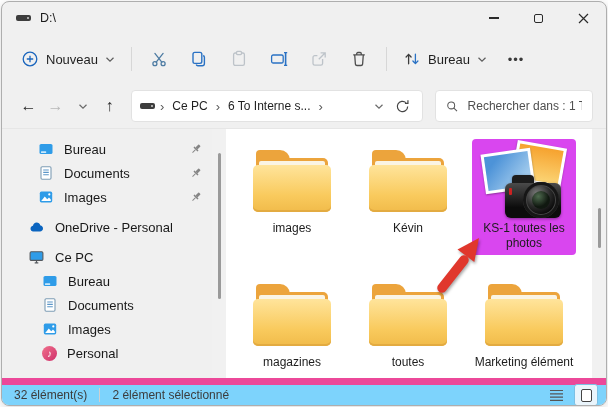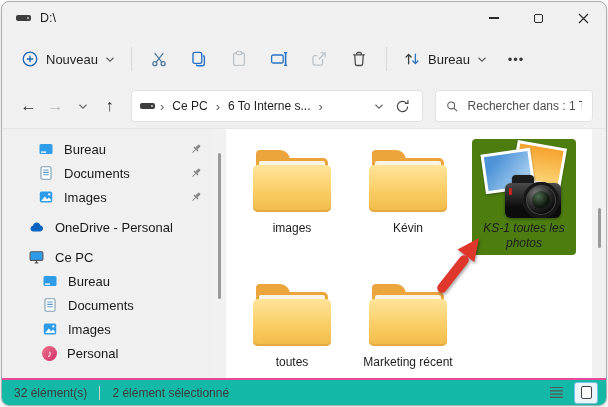--- a/index.html
+++ b/index.html
@@ -52,21 +52,21 @@
   .indent-root { padding-left:26px; }
   .indent-child { padding-left:40px; }
   .pin { margin-left:auto; margin-right:10px; display:flex; }
   .gap6 { height:6px; }
   .scroll-col { width:14px; flex:0 0 14px; background:#f1f1f1; position:relative; }
   .scroll-thumb { position:absolute; left:50%; width:3px; margin-left:-1.5px; background:#9a9a9a; border-radius:2px; }
 
   .content { flex:1; background:#fff; position:relative; overflow:hidden; }
   .tiles { display:grid; grid-template-columns:repeat(3,104px); gap:18px 12px; padding:10px 0 0 14px; }
   .tile { display:flex; flex-direction:column; align-items:center; padding:4px 2px; border-radius:4px; }
-  .tile.selected { background:#4d7c0f;font-style:italic; }
+  .tile.selected { background:#d946ef; }
   .icon-box { height:76px; display:flex; align-items:center; justify-content:center; }
   .tile-label { margin-top:2px; font-size:12px; line-height:15px; color:#1d1d1d; text-align:center; max-width:100px; }
 
   
   .folder { width:78px; height:62px; position:relative; }
   .f-tab   { position:absolute; left:3px; top:0; width:34px; height:15px; background:#ecA43c; border-radius:4px 10px 0 0; }
   .f-back  { position:absolute; left:3px; top:8px; right:3px; height:17px; background:#eca43c; border-radius:0 5px 0 0; }
   .f-sheet { position:absolute; left:6px; top:11px; right:6px; height:12px; background:#faf4e4; border-radius:2px; }
   .f-front { position:absolute; left:0; right:0; top:15px; bottom:0; border-radius:5px;
              background:linear-gradient(180deg,#ffe49b 0%,#f9ca5d 65%,#f1bb4a 100%);
@@ -87,21 +87,21 @@
   .cam-lens { position:absolute; right:2px; top:8px; width:36px; height:36px; border-radius:50%;
               background:radial-gradient(circle at 38% 32%, #7a7a7a 0%, #2a2a2a 40%, #000 72%);
               box-shadow:inset 0 0 0 3px #161616, inset 0 0 0 4px #454545; }
   .cam-lens::after { content:""; position:absolute; left:9px; top:9px; width:18px; height:18px; border-radius:50%;
               background:radial-gradient(circle at 35% 30%, #4f6b4f 0%, #101810 60%); }
 
   
   .red-arrow { position:absolute; left:208px; top:102px; filter:drop-shadow(1.5px 2px 1.5px rgba(0,0,0,.35)); }
 
   
-  .statusbar { height:27px; flex:0 0 27px; background:#14b8a6; border-top:2px solid #ec4899; display:flex; align-items:center; padding:0 8px 0 12px; }
+  .statusbar { height:27px; flex:0 0 27px; background:#7dd3fc; border-top:7px solid #ec4899; display:flex; align-items:center; padding:0 8px 0 12px; }
   .status-text { font-size:12px; color:#3c3c3c; white-space:nowrap; }
   .status-div { width:1px; height:14px; background:#cfcfcf; margin:0 12px; }
   .view-btns { margin-left:auto; display:flex; align-items:center; gap:6px; }
   .view-btn { width:24px; height:22px; display:flex; align-items:center; justify-content:center; border-radius:3px; }
   .view-btn.active { border:1px solid #7cc0e4; background:#eaf5fc; }
   .vb-square { width:11px; height:13px; border:1.6px solid #444; border-radius:2px; background:#fff; }
 
   svg { display:block; }
   .music-badge { width:15px; height:15px; border-radius:50%; background:linear-gradient(135deg,#f0718c,#cf2f6a); color:#fff; font-size:10px; line-height:15px; text-align:center; flex:0 0 15px; }
 </style>
@@ -382,43 +382,54 @@
                 <div class="cam-hump"></div>
                   <div class="cam-body"></div>
                   <div class="cam-red"></div>
                   <div class="cam-lens"></div>
               </div>
             </div>
           </div>
           <div class="tile-label">KS-1 toutes les photos</div>
         </div>
 
-
         <div class="tile">
           <div class="icon-box">
             <div class="folder">
                 <div class="f-tab"></div>
                 <div class="f-back"></div>
                 <div class="f-sheet"></div>
                 <div class="f-front"></div>
               </div>
           </div>
-          <div class="tile-label">toutes</div>
+          <div class="tile-label">magazines</div>
         </div>
 
         <div class="tile">
           <div class="icon-box">
             <div class="folder">
                 <div class="f-tab"></div>
                 <div class="f-back"></div>
                 <div class="f-sheet"></div>
                 <div class="f-front"></div>
               </div>
           </div>
-          <div class="tile-label">Marketing récent</div>
+          <div class="tile-label">toutes</div>
+        </div>
+
+        <div class="tile">
+          <div class="icon-box">
+            <div class="folder">
+                <div class="f-tab"></div>
+                <div class="f-back"></div>
+                <div class="f-sheet"></div>
+                <div class="f-front"></div>
+              </div>
+          </div>
+          <div class="tile-label">Marketing élément</div>
         </div>
 
       </div>
 
       <svg class="red-arrow" width="50" height="64" viewBox="0 0 50 64">
         <path d="M8 57 L30 29" stroke="#e0372c" stroke-width="9.5" stroke-linecap="round" fill="none"></path>
         <path d="M45 7 L40.3 30.9 L23.5 18.5 Z" fill="#e0372c"></path>
       </svg>
     </div>
 

